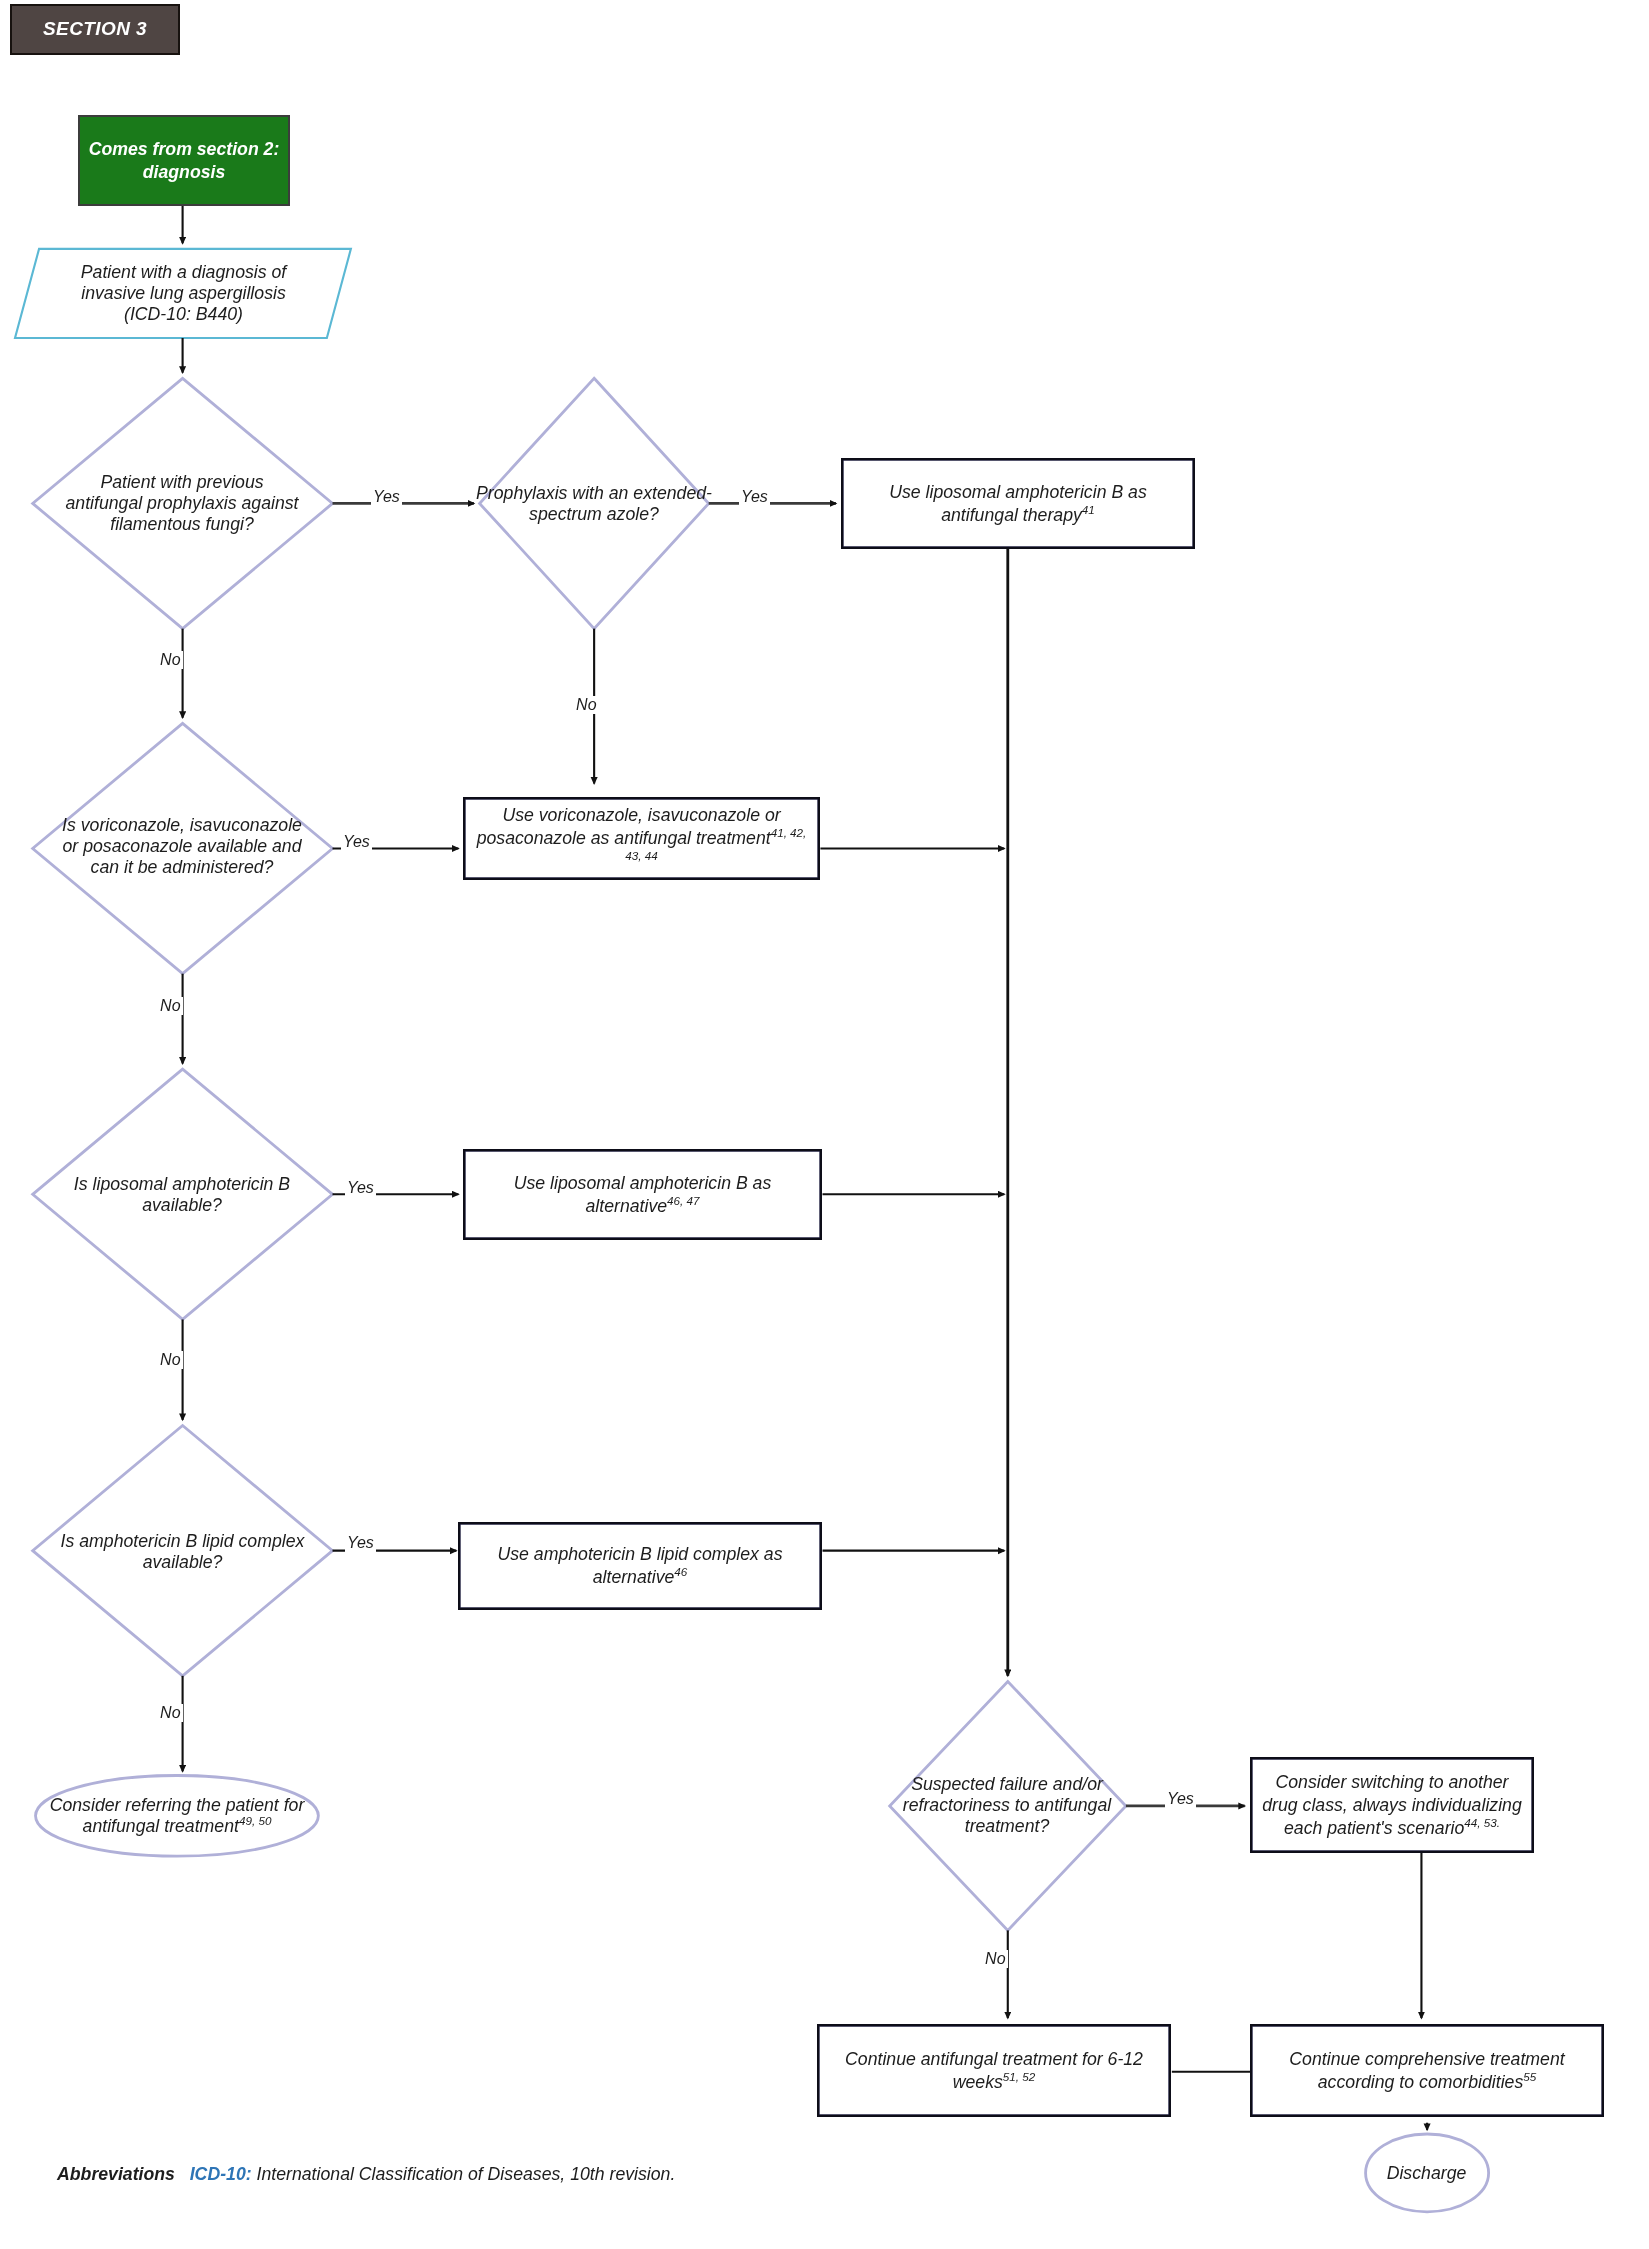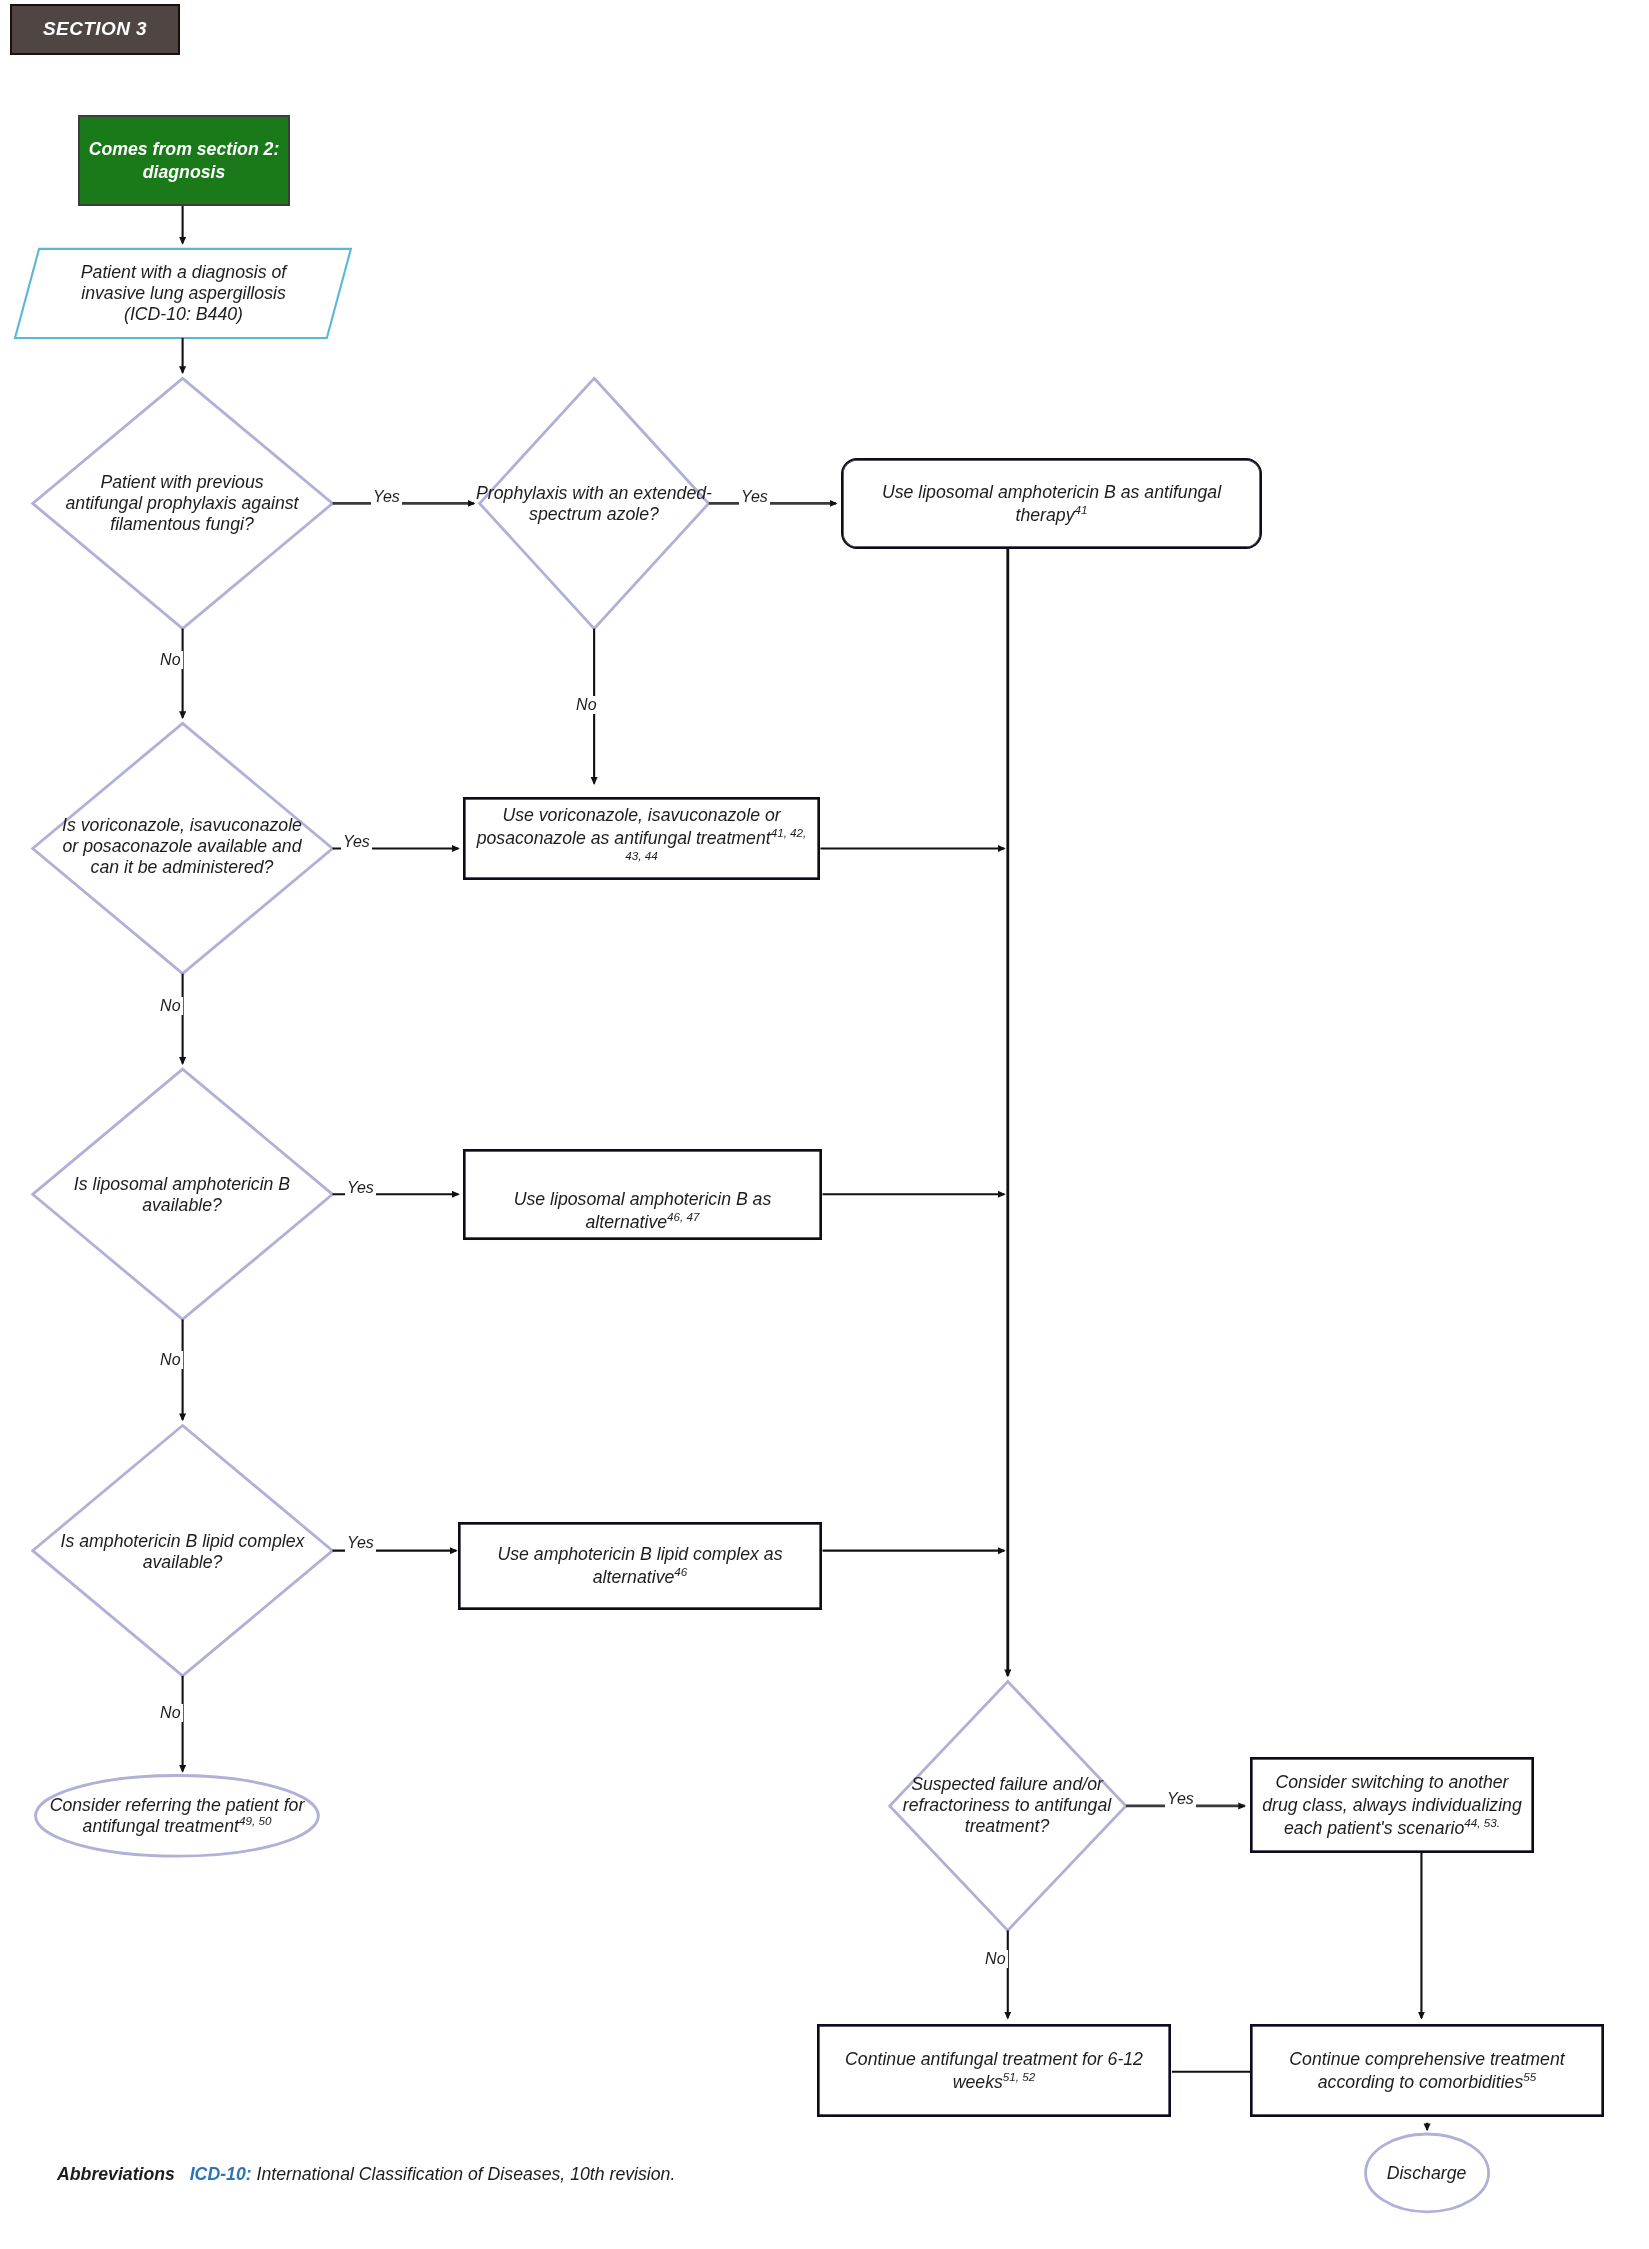--- a/index.html
+++ b/index.html
@@ -130,37 +130,37 @@
   </div>
 
   <div class="diamond-label" style="left:62px;top:445px;width:240px;height:117px;">
     <span class="txt">Patient with previous antifungal prophylaxis against filamentous fungi?</span>
   </div>
 
   <div class="diamond-label" style="left:475px;top:468px;width:238px;height:71px;">
     <span class="txt">Prophylaxis with an extended-spectrum azole?</span>
   </div>
 
-  <div class="node proc heavy" style="left:841px;top:458px;width:421px;height:91px;border-radius:16px;">
+  <div class="node proc heavy" style="left:841px;top:458px;width:354px;height:91px;">
     <span class="txt"><span>Use liposomal amphotericin B as antifungal therapy</span><sup>41</sup></span>
   </div>
 
   <div class="diamond-label" style="left:62px;top:776px;width:240px;height:141px;">
     <span class="txt">Is voriconazole, isavuconazole or posaconazole available and can it be administered?</span>
   </div>
 
   <div class="node proc heavy" style="left:463px;top:797px;width:357px;height:83px;">
     <span class="txt"><span>Use voriconazole, isavuconazole or posaconazole as antifungal treatment</span><sup>41, 42, 43, 44</sup></span>
   </div>
 
   <div class="diamond-label" style="left:42px;top:1165px;width:280px;height:59px;">
     <span class="txt">Is liposomal amphotericin B available?</span>
   </div>
 
-  <div class="node proc heavy" style="left:463px;top:1149px;width:359px;height:91px;align-items:flex-end;">
+  <div class="node proc heavy" style="left:463px;top:1149px;width:359px;height:91px;">
     <span class="txt"><span>Use liposomal amphotericin B as alternative</span><sup>46, 47</sup></span>
   </div>
 
   <div class="diamond-label" style="left:55px;top:1522px;width:255px;height:59px;">
     <span class="txt">Is amphotericin B lipid complex available?</span>
   </div>
 
   <div class="node proc heavy" style="left:458px;top:1507px;width:364px;height:88px;margin-top:15px;">
     <span class="txt"><span>Use amphotericin B lipid complex as alternative</span><sup>46</sup></span>
   </div>

